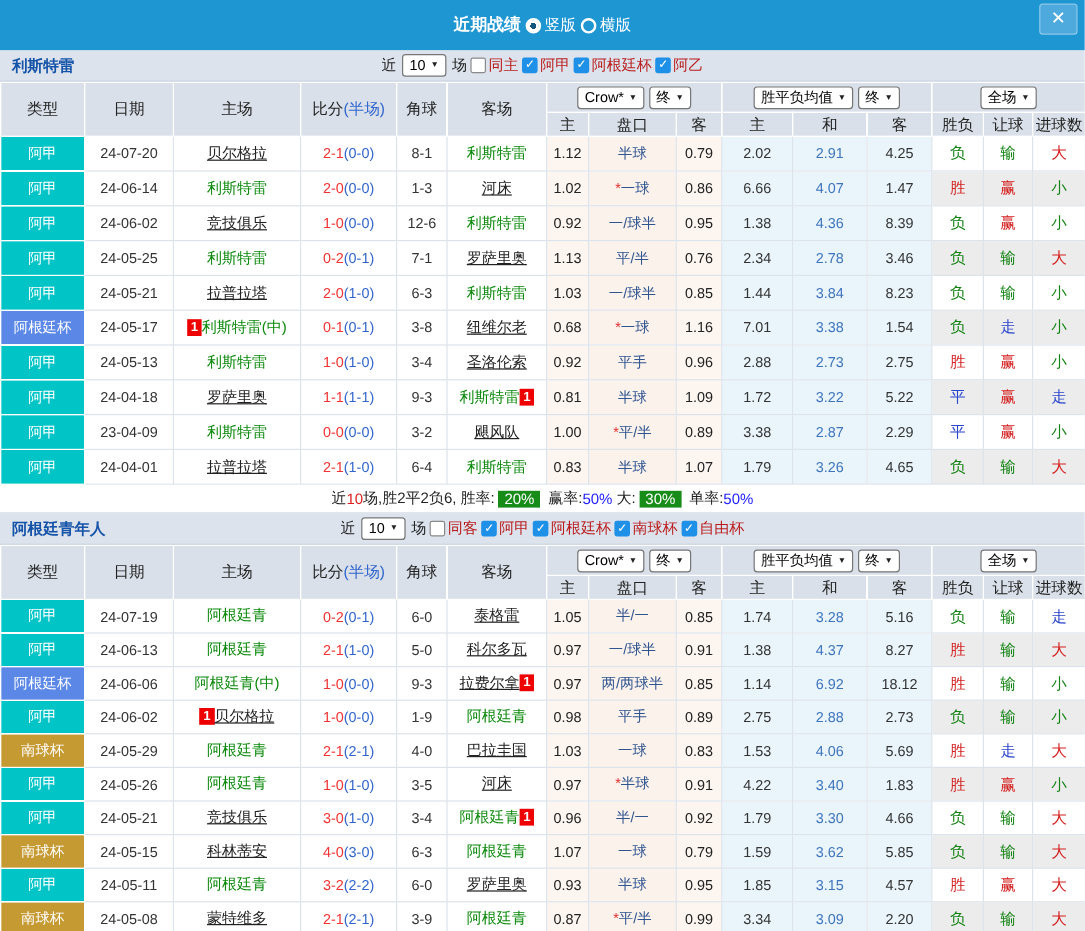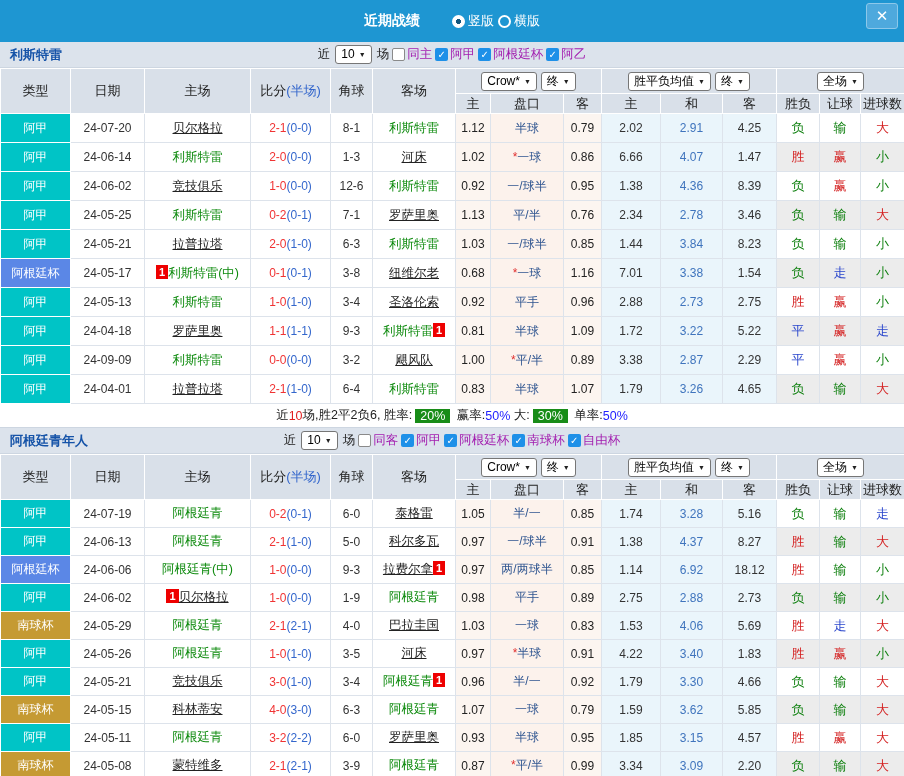--- a/index.html
+++ b/index.html
@@ -1,37 +1,37 @@
 <!DOCTYPE html>
 <html><head>
 <meta charset="utf-8">
 <style>
   html,body{margin:0;padding:0;background:#fff;}
   body{width:904px;font-family:"Liberation Sans","DejaVu Sans",sans-serif;font-size:12px;color:#333;}
 
   
   .topbar{height:42px;background:#1e96d2;position:relative;display:flex;align-items:center;justify-content:center;}
   .title{color:#fff;font-weight:bold;font-size:14px;}
-  .radio-group{display:inline-flex;align-items:flex-start;padding-left:28px;}
+  .radio-group{display:inline-flex;align-items:flex-start;}
   .radio-item{display:inline-flex;align-items:center;margin-left:4px;cursor:pointer;}
   .radio{width:13px;height:13px;border:2px solid #fff;border-radius:50%;box-sizing:border-box;display:inline-block;margin-right:3px;}
   .radio.sel{background:radial-gradient(circle,#14577e 0 2.5px,#fff 2.6px);}
   .radio-label{color:#fff;font-size:13px;}
   .close-btn{position:absolute;right:6px;top:3px;width:30px;height:24px;background:#4ea9dd;border:1px solid #8cc8ea;border-radius:3px;color:#fff;font-size:15px;line-height:23px;text-align:center;font-weight:bold;cursor:pointer;}
 
   
   .section-bar{height:25px;background:#dce3ec;border-bottom:1px solid #cdd6e1;display:flex;align-items:center;position:relative;}
   .team-name{position:absolute;left:10px;color:#1553a8;font-weight:bold;font-size:13px;}
   .filters{margin:0 auto;display:flex;align-items:center;gap:3px;}
   .f-label{font-size:12.5px;color:#222;}
   .cb-wrap{display:inline-flex;align-items:center;cursor:pointer;}
   .cb{width:13px;height:13px;box-sizing:border-box;display:inline-block;margin-right:2px;border-radius:2px;text-align:center;font-size:10px;line-height:13px;}
   .cb.checked{background:#1e90e8;color:#fff;}
   .cb.unchecked{background:#fff;border:1px solid #8a8a8a;}
-  .cb-label{font-size:12.5px;color:#a21caf;}
+  .cb-label{font-size:12.5px;color:#b91c1c;}
 
   
   .dd{display:inline-flex;align-items:center;background:#fff;border:1px solid #767676;border-radius:3px;padding:1px 5px;margin:0 2px;cursor:pointer;line-height:15px;}
   .dd-label{font-size:12px;color:#000;white-space:nowrap;}
   .caret{font-size:7px;color:#222;margin-left:4px;}
 
   
   table.grid{border-collapse:collapse;table-layout:fixed;width:904px;}
   thead th{background:#d9e0e9;font-weight:normal;color:#222;border:1px solid #fff;padding:0;overflow:hidden;white-space:nowrap;}
   tr.hdrA th{height:24px;font-size:13px;}
@@ -306,21 +306,21 @@
           <td class="odd-td">1.09</td>
           <td class="avg-td">1.72</td>
           <td class="avg-td draw">3.22</td>
           <td class="avg-td">5.22</td>
           <td class="res-td c-b">平</td>
           <td class="res-td c-r">赢</td>
           <td class="res-td c-b">走</td>
         </tr>
         <tr>
           <td class="type-td cyan">阿甲</td>
-          <td class="date-td">24-09-09</td>
+          <td class="date-td">23-04-09</td>
           <td class="team-td"><span class="team-green">利斯特雷</span></td>
           <td class="score-td"><span class="score-main">0-0</span><span class="score-half">(0-0)</span></td>
           <td class="corner-td">3-2</td>
           <td class="team-td"><span class="team-plain">飓风队</span></td>
           <td class="odd-td">1.00</td>
           <td class="hc-td"><span class="star">*</span>平/半</td>
           <td class="odd-td">0.89</td>
           <td class="avg-td">3.38</td>
           <td class="avg-td draw">2.87</td>
           <td class="avg-td">2.29</td>

